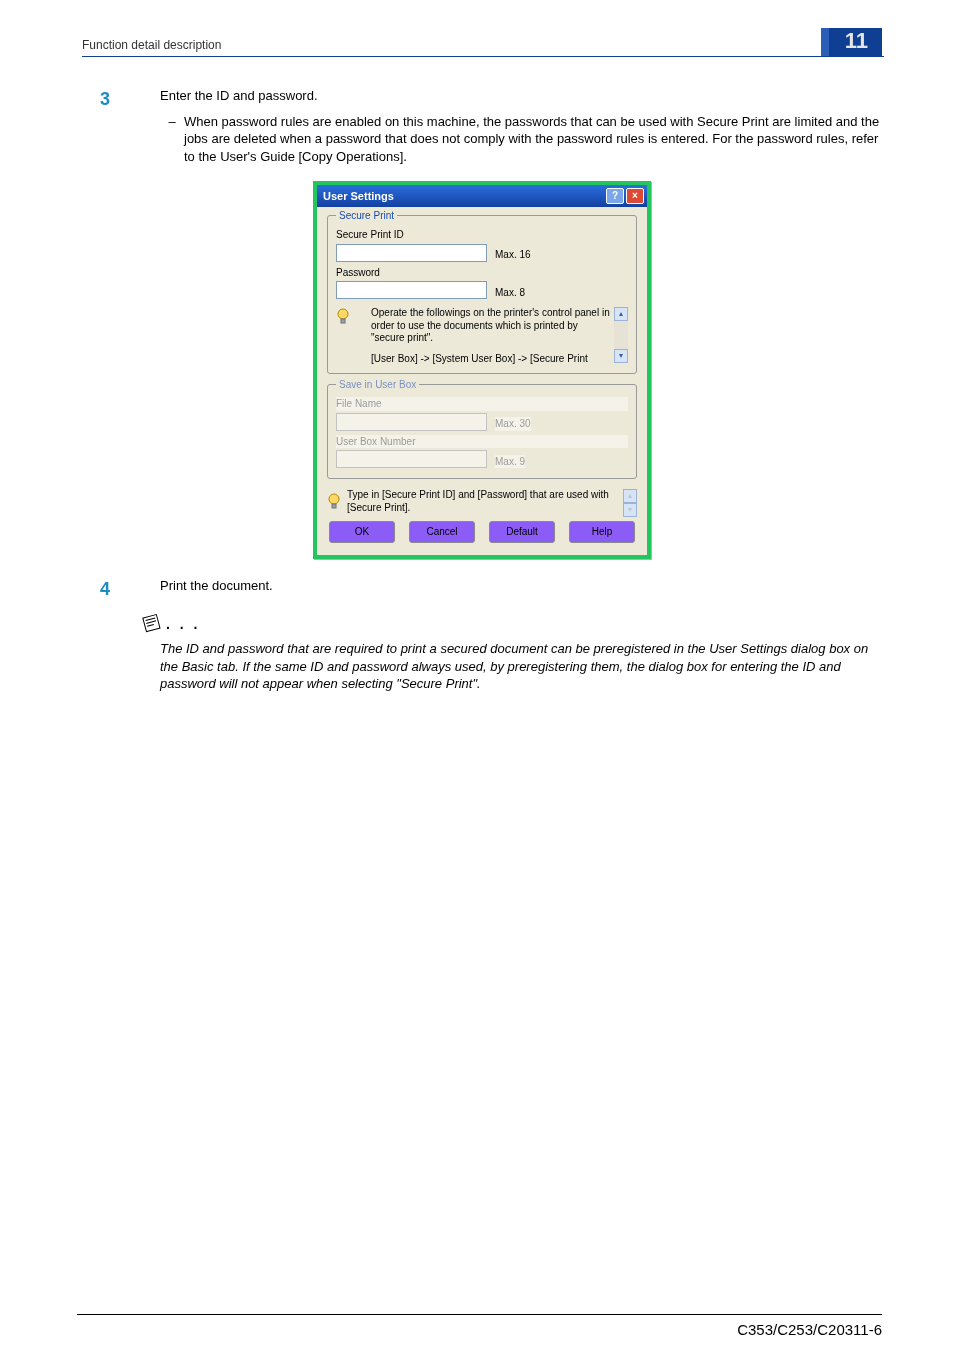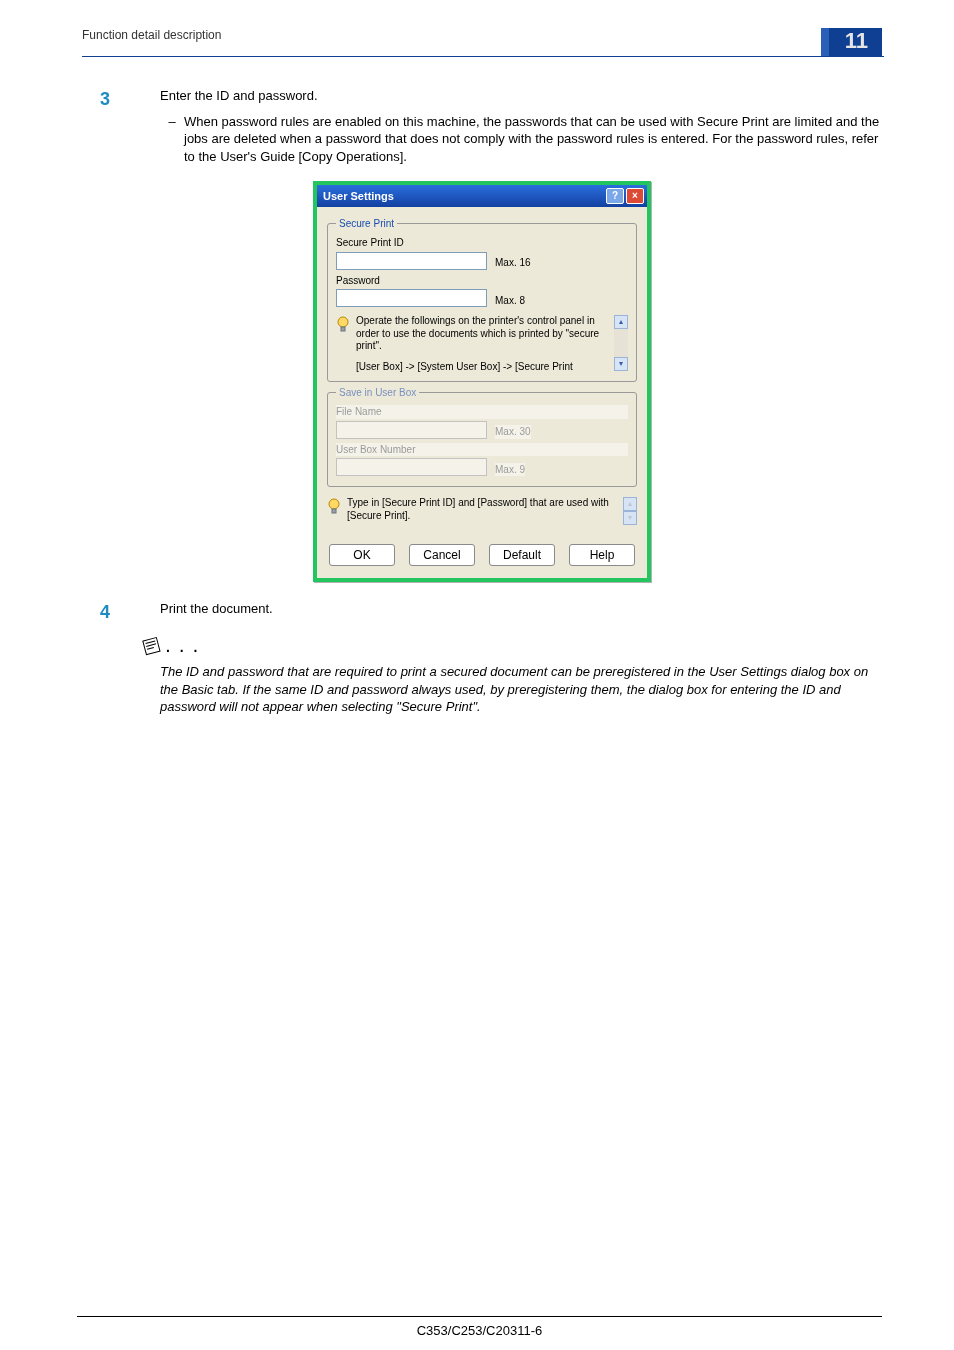--- a/index.html
+++ b/index.html
@@ -12,20 +12,21 @@
     color: #000000;
     position: relative;
   }
   .page {
     width: 954px;
     height: 1350px;
     position: relative;
   }
   .header-row {
     display: flex;
+    align-items: flex-end;
     justify-content: space-between;
     margin: 28px 72px 0 82px;
   }
   .breadcrumb {
     font-size: 12px;
     color: #333;
     padding-bottom: 4px;
   }
   .chapter-box {
     background: #0f3f93;
@@ -132,21 +133,21 @@
   .tb-btn {
     width: 16px; height: 14px;
     display: flex; align-items: center; justify-content: center;
     font-size: 10px;
     font-weight: bold;
     border: 1px solid #fff;
     border-radius: 2px;
   }
   .tb-help { background: #7aa7e8; color: #fff; }
   .tb-close { background: #dc4a36; color: #fff; }
-  .dlg-body { padding: 16px 10px 10px 10px; }
+  .dlg-body { padding: 8px 10px 10px 10px; }
   .fieldset {
     border: 1px solid #999;
     border-radius: 3px;
     padding: 8px 8px 10px 8px;
     margin-bottom: 10px;
     position: relative;
   }
   .fieldset > .legend {
     position: absolute;
     top: -7px;
@@ -171,21 +172,21 @@
     height: 16px;
     width: 145px;
     background: #fff;
     border: 1px solid #7f9db9;
     font-size: 10px;
     padding: 0 2px;
   }
   .hint { font-size: 10px; }
   .info-row {
     display: flex;
-    gap: 6px;
+    gap: 21px;
     margin-top: 8px;
   }
   .bulb-icon { flex-shrink: 0; margin-top: 1px; }
   .info-text-box {
     flex: 1;
     font-size: 10px;
     line-height: 1.25;
     position: relative;
     padding-right: 16px;
   }
@@ -213,49 +214,50 @@
     color: #3a5fa0;
   }
   .disabled .field-label,
   .disabled .hint,
   .disabled .text-input { color: #9b9b9b; border-color: #c2c2c2; background: #f4f2e9; }
   .disabled .legend { color: #7a90c0; }
 
   .info-box2 {
     display: flex;
     gap: 6px;
-    margin-bottom: 19px;
+    margin-bottom: 4px;
+    align-items: center;
   }
   .dlg-btn-row {
     display: flex;
     gap: 14px;
     padding: 0 2px 2px 2px;
   }
   .dlg-btn {
     flex: 1;
     height: 20px;
-    background: #ffffff;
+    background: #8b5cf6;
     border: 1px solid #8a8a8a;
     border-radius: 3px;
-    font-size: 12px;
+    font-size: 10px;
     display: flex;
     align-items: center;
     justify-content: center;
   }
 
   .footer {
     position: absolute;
     bottom: 40px;
     left: 77px;
     right: 72px;
     border-top: 1px solid #000;
     padding-top: 6px;
-    font-size: 13px;
-    display: flex;
-    justify-content: center;
+    font-size: 15px;
+    display: flex;
+    justify-content: flex-end;
   }
 </style>
 </head>
 <body>
 <div class="page">
 
   <div class="header-row">
     <div class="breadcrumb">Function detail description</div>
     <div class="chapter-box">11</div>
   </div>

